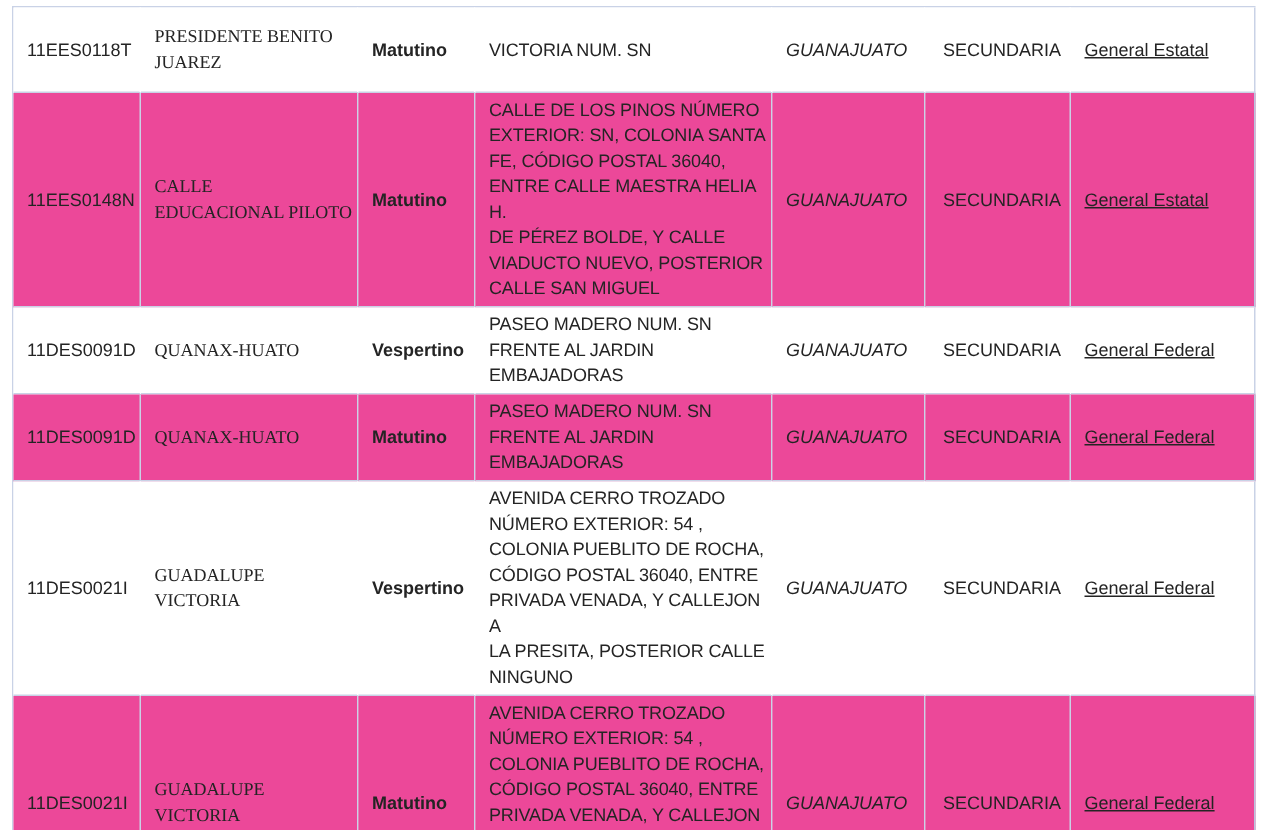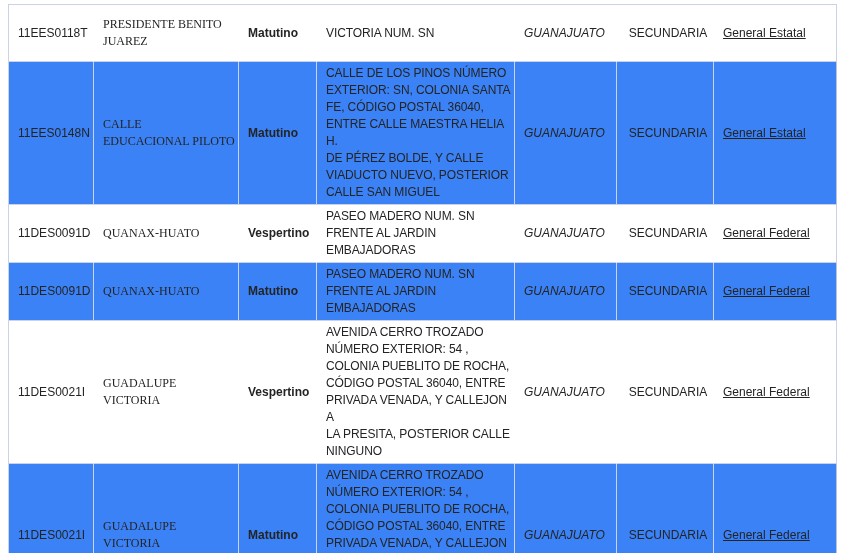--- a/index.html
+++ b/index.html
@@ -30,21 +30,21 @@
     font-size: 12px;
     line-height: 17px;
     color: #242424;
     white-space: pre-line;
     padding: 3px 3px 3px 9px;
     border-bottom: 1px solid #c9d2e6;
     border-right: 1px solid #ffffff;
     overflow: hidden;
   }
   
-  tr.banded td { background: #3b82f6; border-right-color: #c9d2e6; }
+  tr.banded td { background: #ec4899; border-right-color: #c9d2e6; }
   tr.plain  td { background: #ffffff; }
   tr.plain  td:last-child { border-right-color: #c9d2e6; }
   tr.banded td:last-child { border-right-color: #b9c4dd; }
 
   td.c-code    { padding-left: 11px; }
   td.c-name    { padding-left: 5px; font-family: Liberation Serif, serif; }
   td.c-shift   { padding-left: 9px; font-weight: bold; }
   td.c-address { padding-left: 8px; padding-right: 2px; letter-spacing: -0.1px; }
   td.c-state   { padding-left: 16px; font-style: italic; }
   td.c-level   { padding-left: 8px; text-align: center; }

